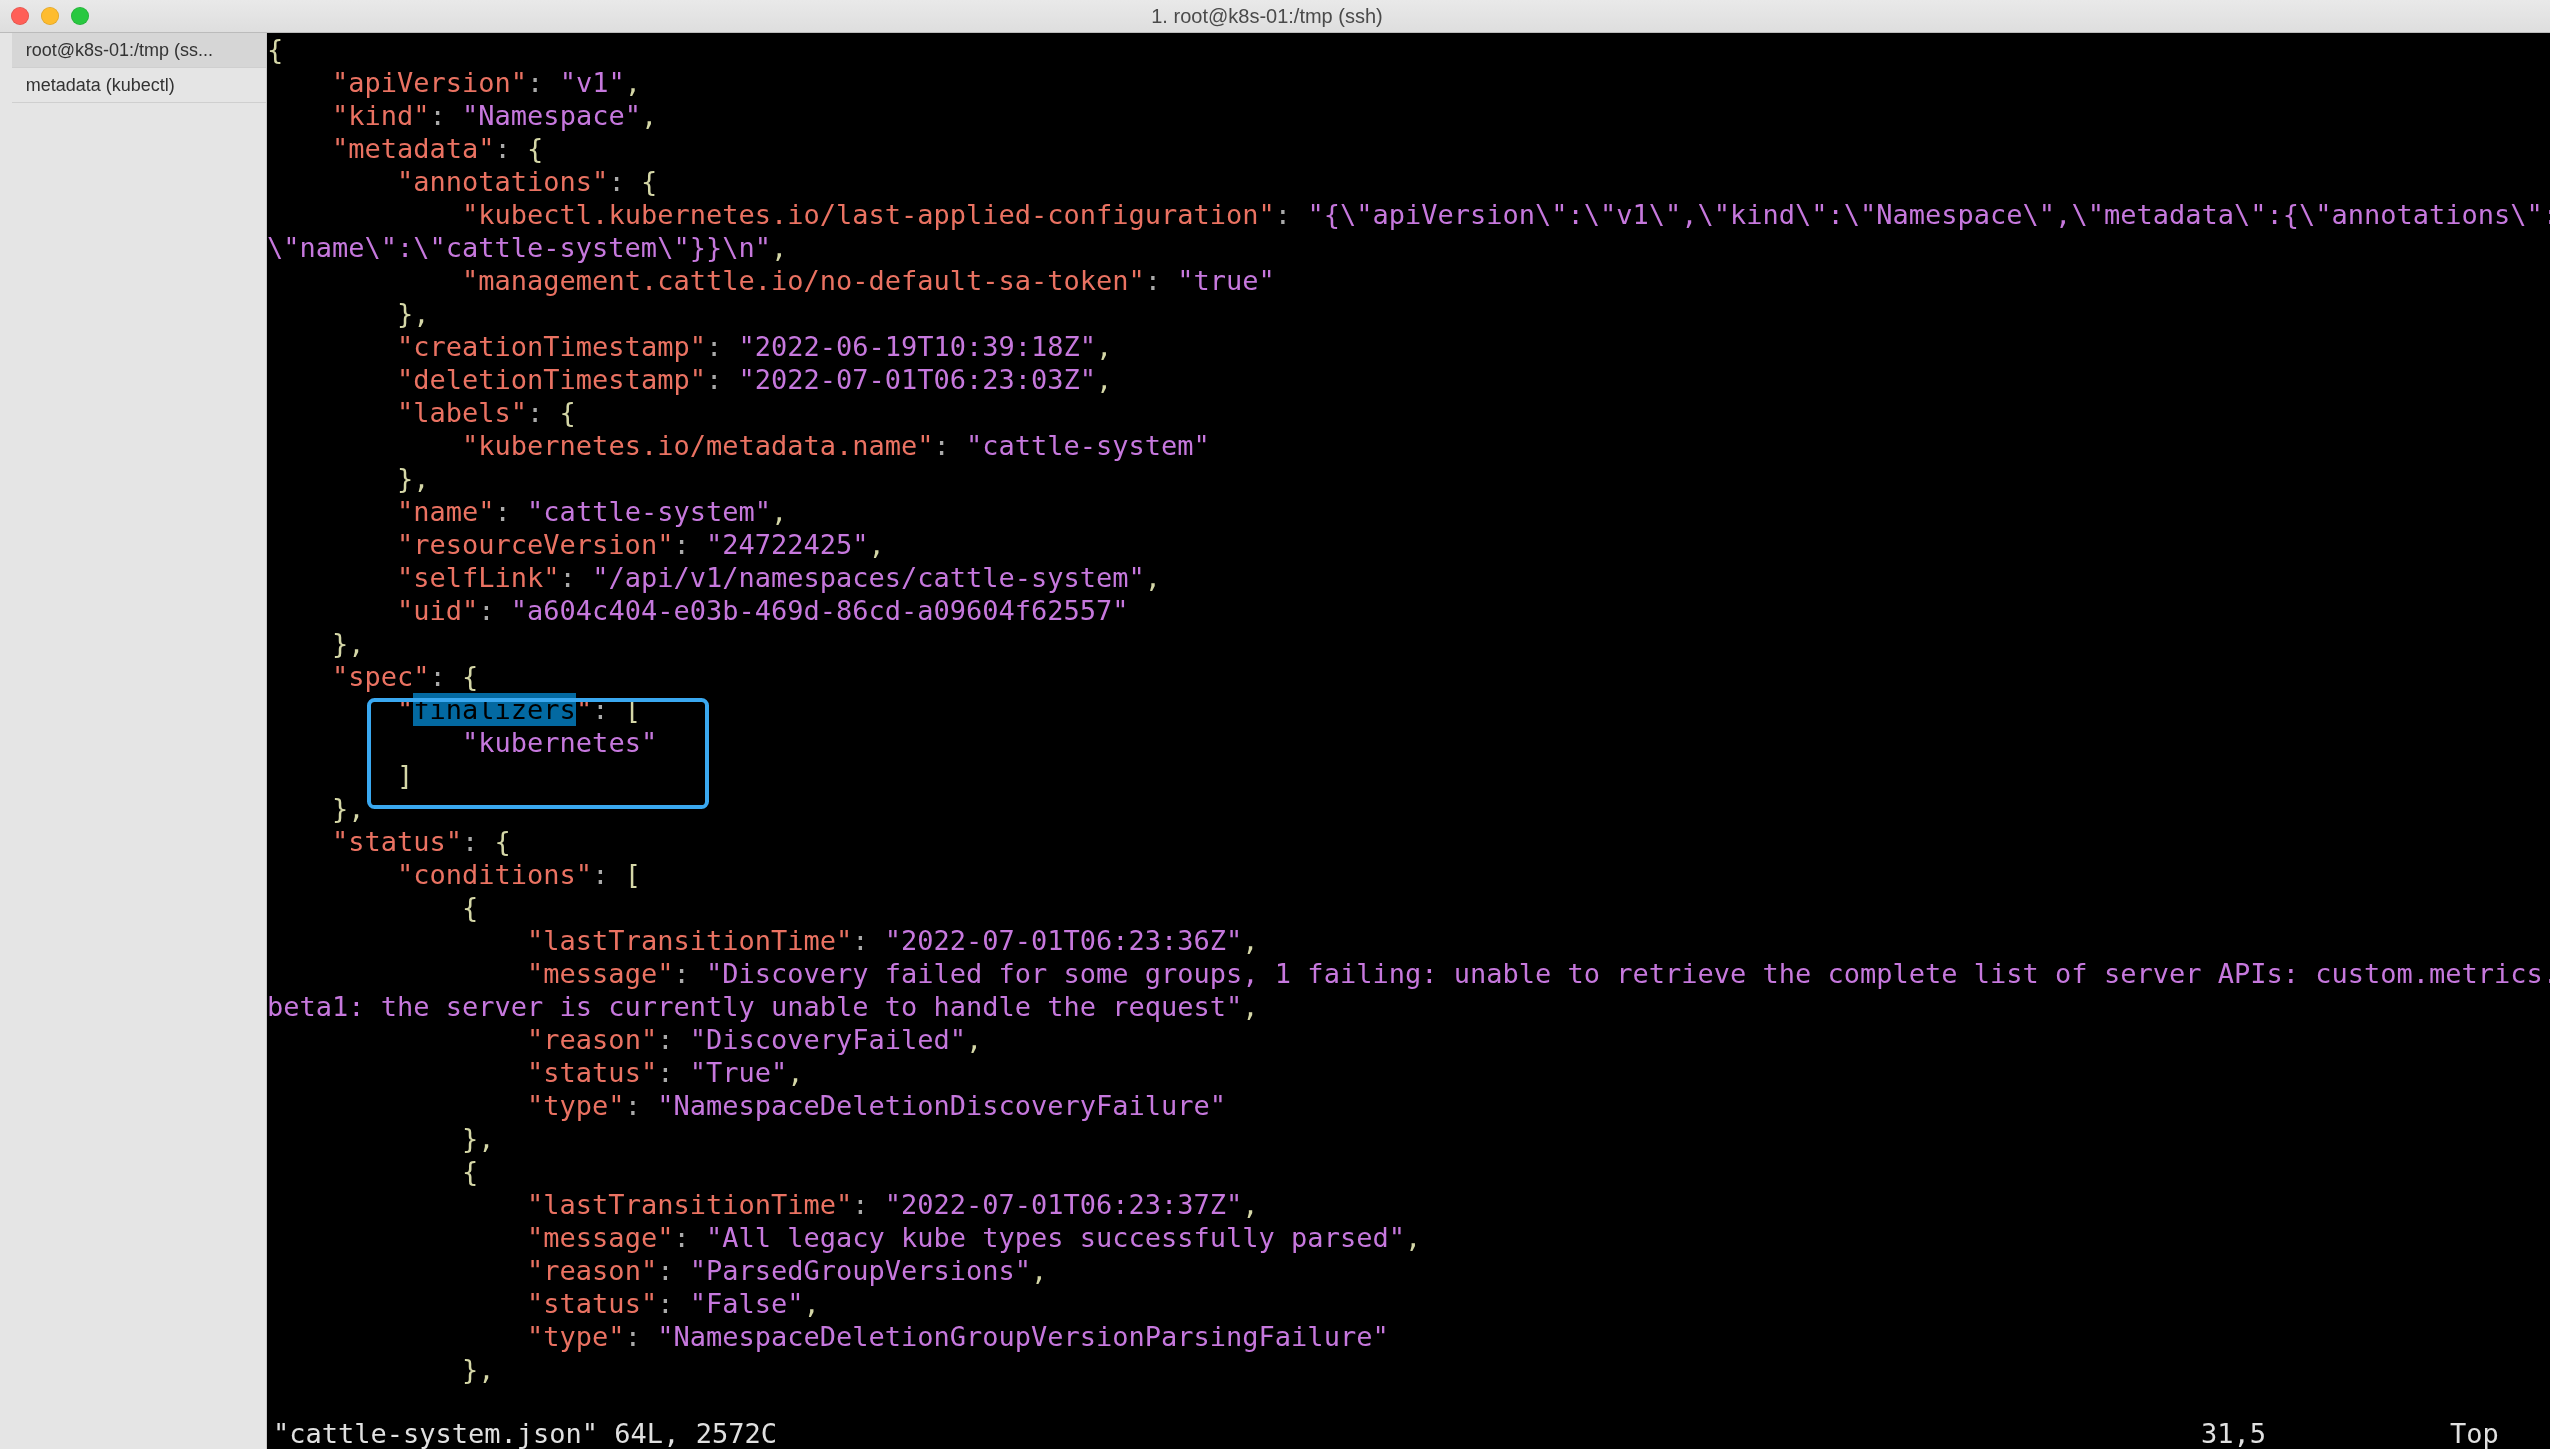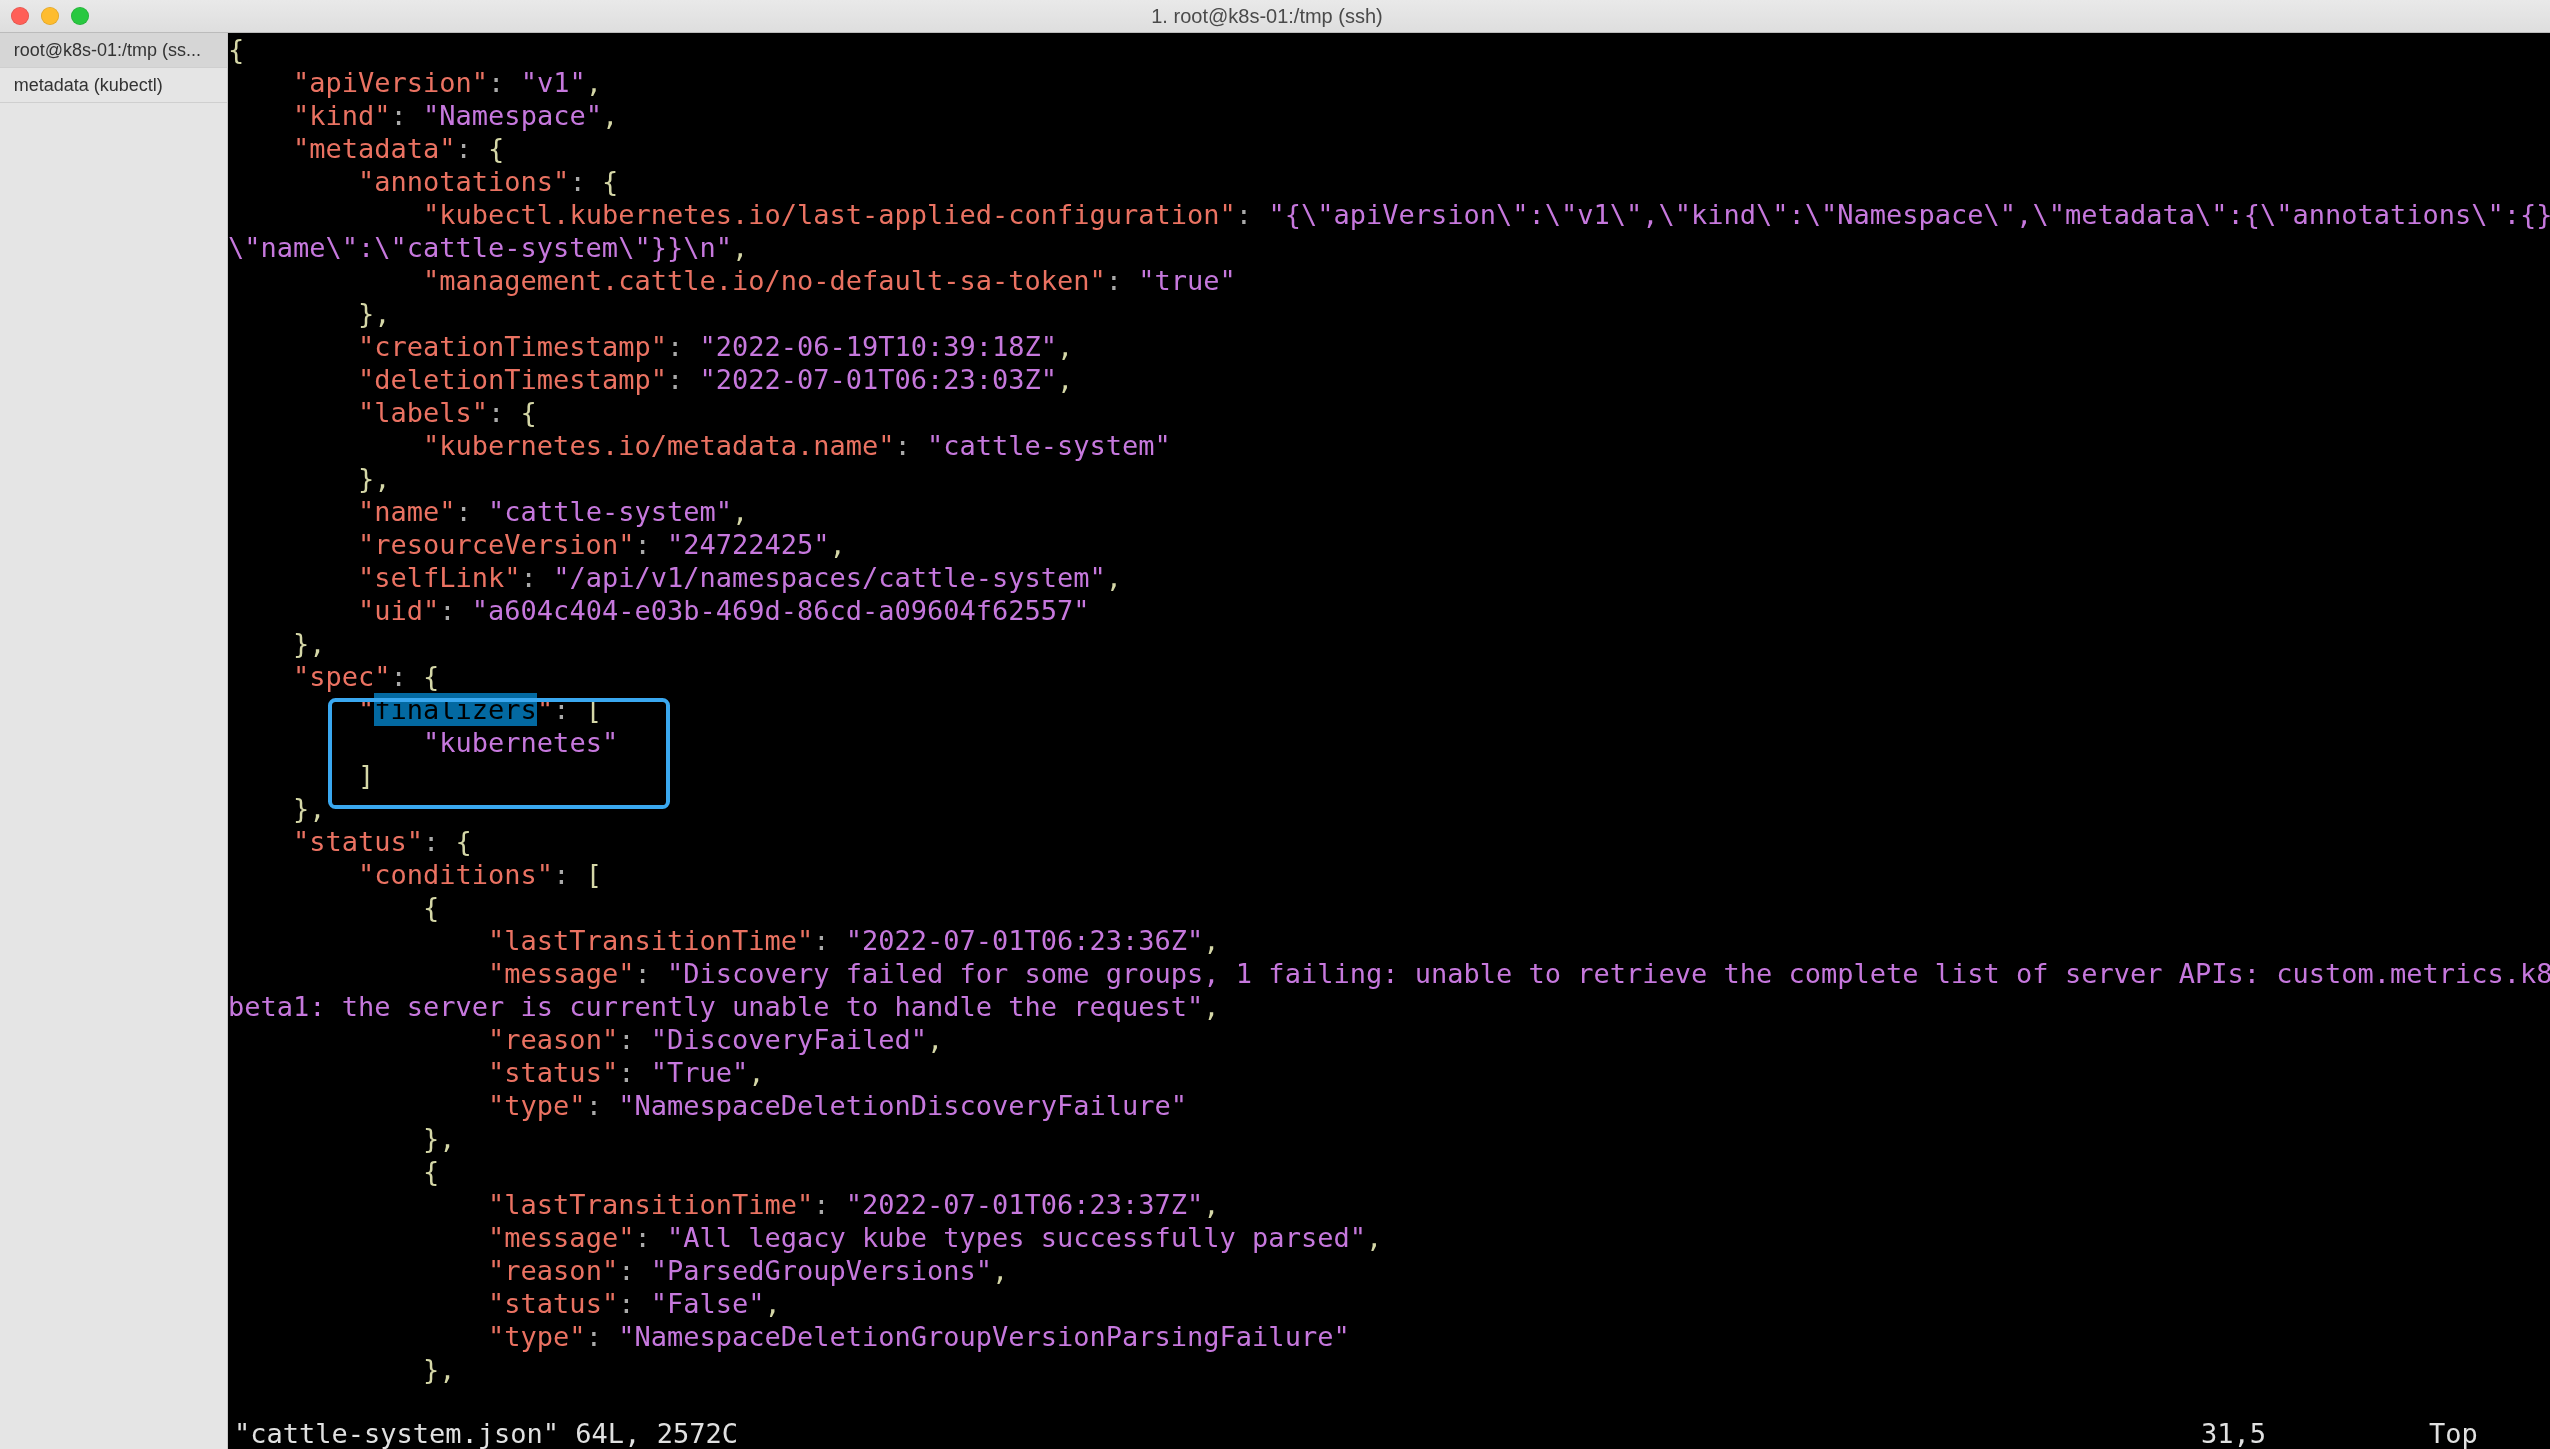--- a/index.html
+++ b/index.html
@@ -30,24 +30,25 @@
     text-align: center;
     font-size: 20px;
     color: #4a4a4a;
     pointer-events: none;
   }
   .main {
     display: flex;
     height: calc(1450px - 33px);
   }
   .sidebar {
-    width: 228px;
+    width: 267px;
     background: #e5e5e5;
     border-right: 0.8px solid #c9c9c9;
     flex-shrink: 0;
+    padding-left: 12px;
   }
   .tab {
     height: 35px;
     display: flex;
     align-items: center;
     padding: 0 13.7px;
     font-size: 18px;
     color: #333;
     border-bottom: 0.8px solid #cfcfcf;
     white-space: nowrap;
@@ -87,21 +88,21 @@
     position: absolute;
     left: 0; right: 0; bottom: 0;
     height: 33px;
     display: flex;
     align-items: center;
     color: #e0e0e0;
     padding-left: 6px;
   }
   .status-left { flex: 1; }
   .status-mid  { width: 228px; }
-  .status-right{ width: 121px; text-align: left; padding-right: 30px;}
+  .status-right{ width: 121px; text-align: center; padding-right: 30px;}
 </style>
 </head>
 <body>
 
 <div class="titlebar">
   <div class="traffic">
     <div class="tl-dot dot-red"></div>
     <div class="tl-dot dot-yellow"></div>
     <div class="tl-dot dot-green"></div>
   </div>

